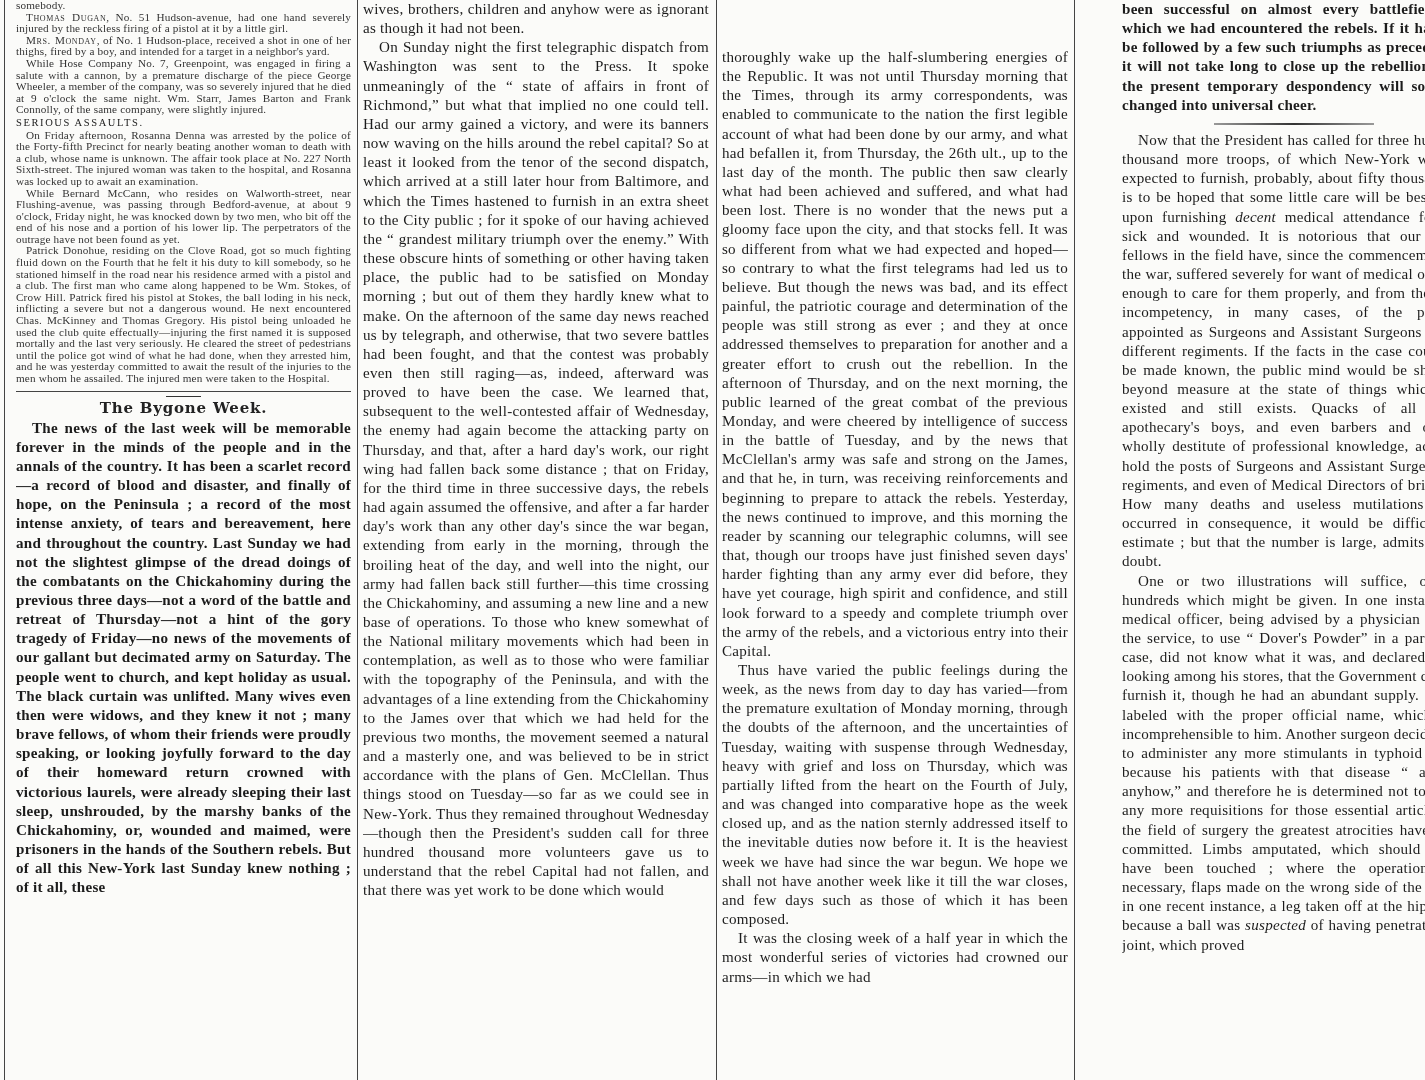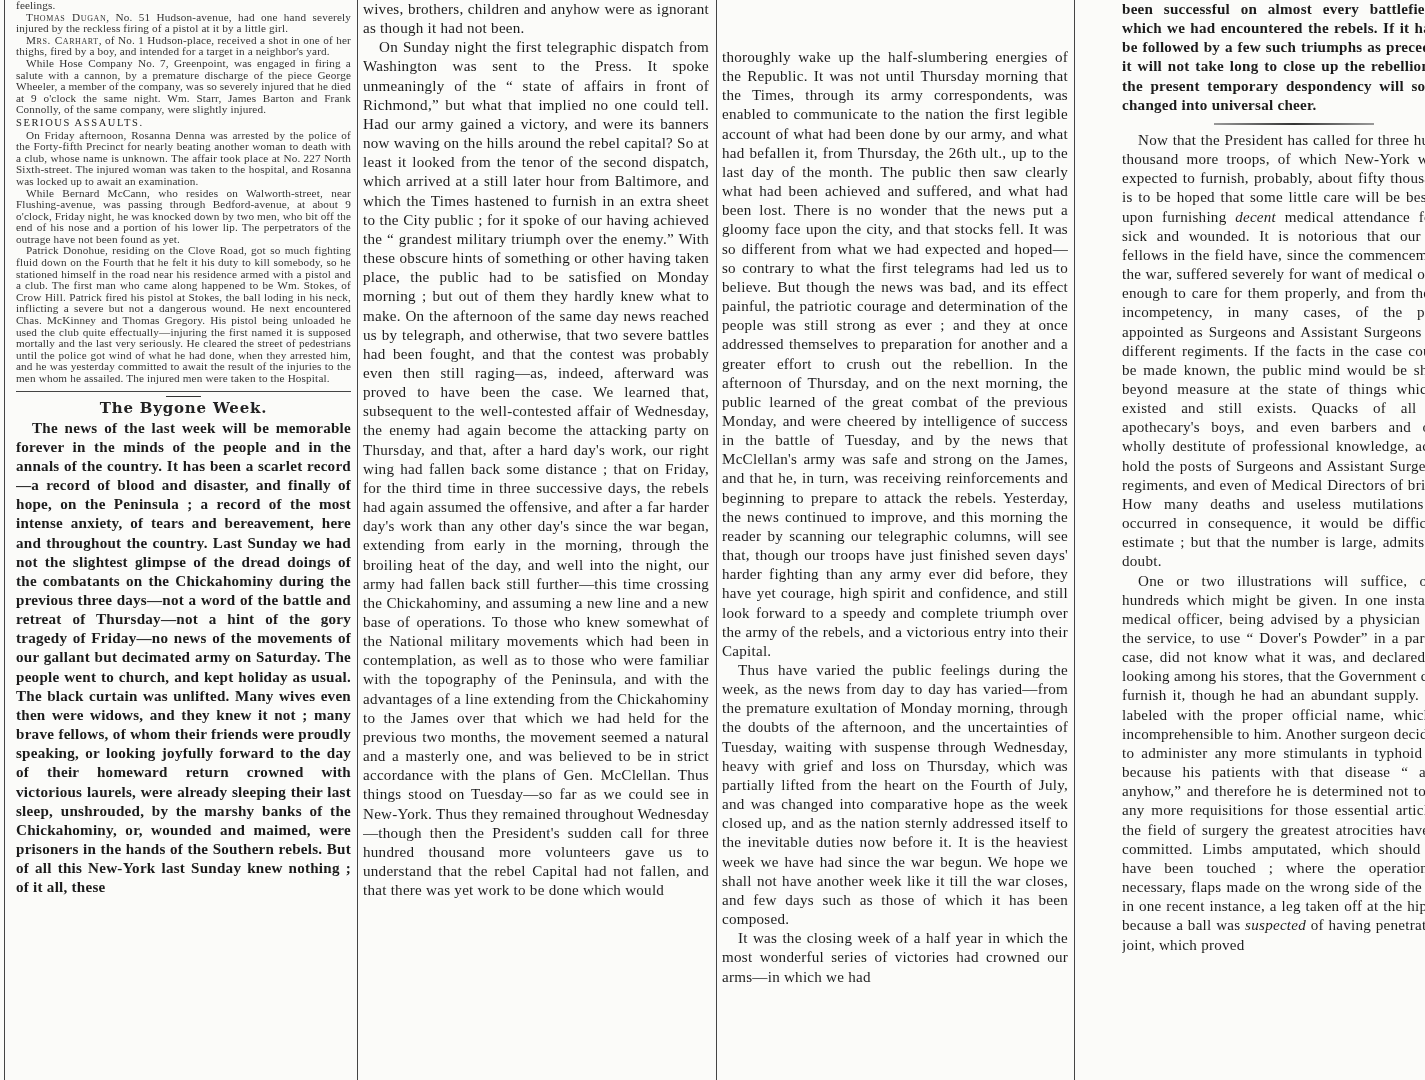--- a/index.html
+++ b/index.html
@@ -108,23 +108,23 @@
 
 <div class="page">
 
   <div class="rule-v" style="left:4px;"></div>
   <div class="rule-v" style="left:357px;"></div>
   <div class="rule-v" style="left:716px;"></div>
   <div class="rule-v" style="left:1074px;"></div>
 
   <div class="col" id="col1">
     <div class="small">
-      <p class="noindent">feelings.</p>
+      <p class="noindent">somebody.</p>
       <p><span class="sc">Thomas Dugan</span><span>, No. 51 Hudson-avenue, had one hand severely injured by the reckless firing of a pistol at it by a little girl.</span></p>
-      <p><span class="sc">Mrs. Carhart</span><span>, of No. 1 Hudson-place, received a shot in one of her thighs, fired by a boy, and intended for a target in a neighbor's yard.</span></p>
+      <p><span class="sc">Mrs. Monday</span><span>, of No. 1 Hudson-place, received a shot in one of her thighs, fired by a boy, and intended for a target in a neighbor's yard.</span></p>
       <p>While Hose Company No. 7, Greenpoint, was engaged in firing a salute with a cannon, by a premature discharge of the piece George Wheeler, a member of the company, was so severely injured that he died at 9 o'clock the same night. Wm. Starr, James Barton and Frank Connolly, of the same company, were slightly injured.</p>
       <p class="subhead">SERIOUS ASSAULTS.</p>
       <p>On Friday afternoon, Rosanna Denna was arrested by the police of the Forty-fifth Precinct for nearly beating another woman to death with a club, whose name is unknown. The affair took place at No. 227 North Sixth-street. The injured woman was taken to the hospital, and Rosanna was locked up to await an examination.</p>
       <p>While Bernard McCann, who resides on Walworth-street, near Flushing-avenue, was passing through Bedford-avenue, at about 9 o'clock, Friday night, he was knocked down by two men, who bit off the end of his nose and a portion of his lower lip. The perpetrators of the outrage have not been found as yet.</p>
       <p>Patrick Donohue, residing on the Clove Road, got so much fighting fluid down on the Fourth that he felt it his duty to kill somebody, so he stationed himself in the road near his residence armed with a pistol and a club. The first man who came along happened to be Wm. Stokes, of Crow Hill. Patrick fired his pistol at Stokes, the ball loding in his neck, inflicting a severe but not a dangerous wound. He next encountered Chas. McKinney and Thomas Gregory. His pistol being unloaded he used the club quite effectually—injuring the first named it is supposed mortally and the last very seriously. He cleared the street of pedestrians until the police got wind of what he had done, when they arrested him, and he was yesterday committed to await the result of the injuries to the men whom he assailed. The injured men were taken to the Hospital.</p>
     </div>
     <div class="box-bottom"></div>
     <div class="short-rule"></div>
     <div class="article-title">The Bygone Week.</div>
     <div class="big bold-ish">

